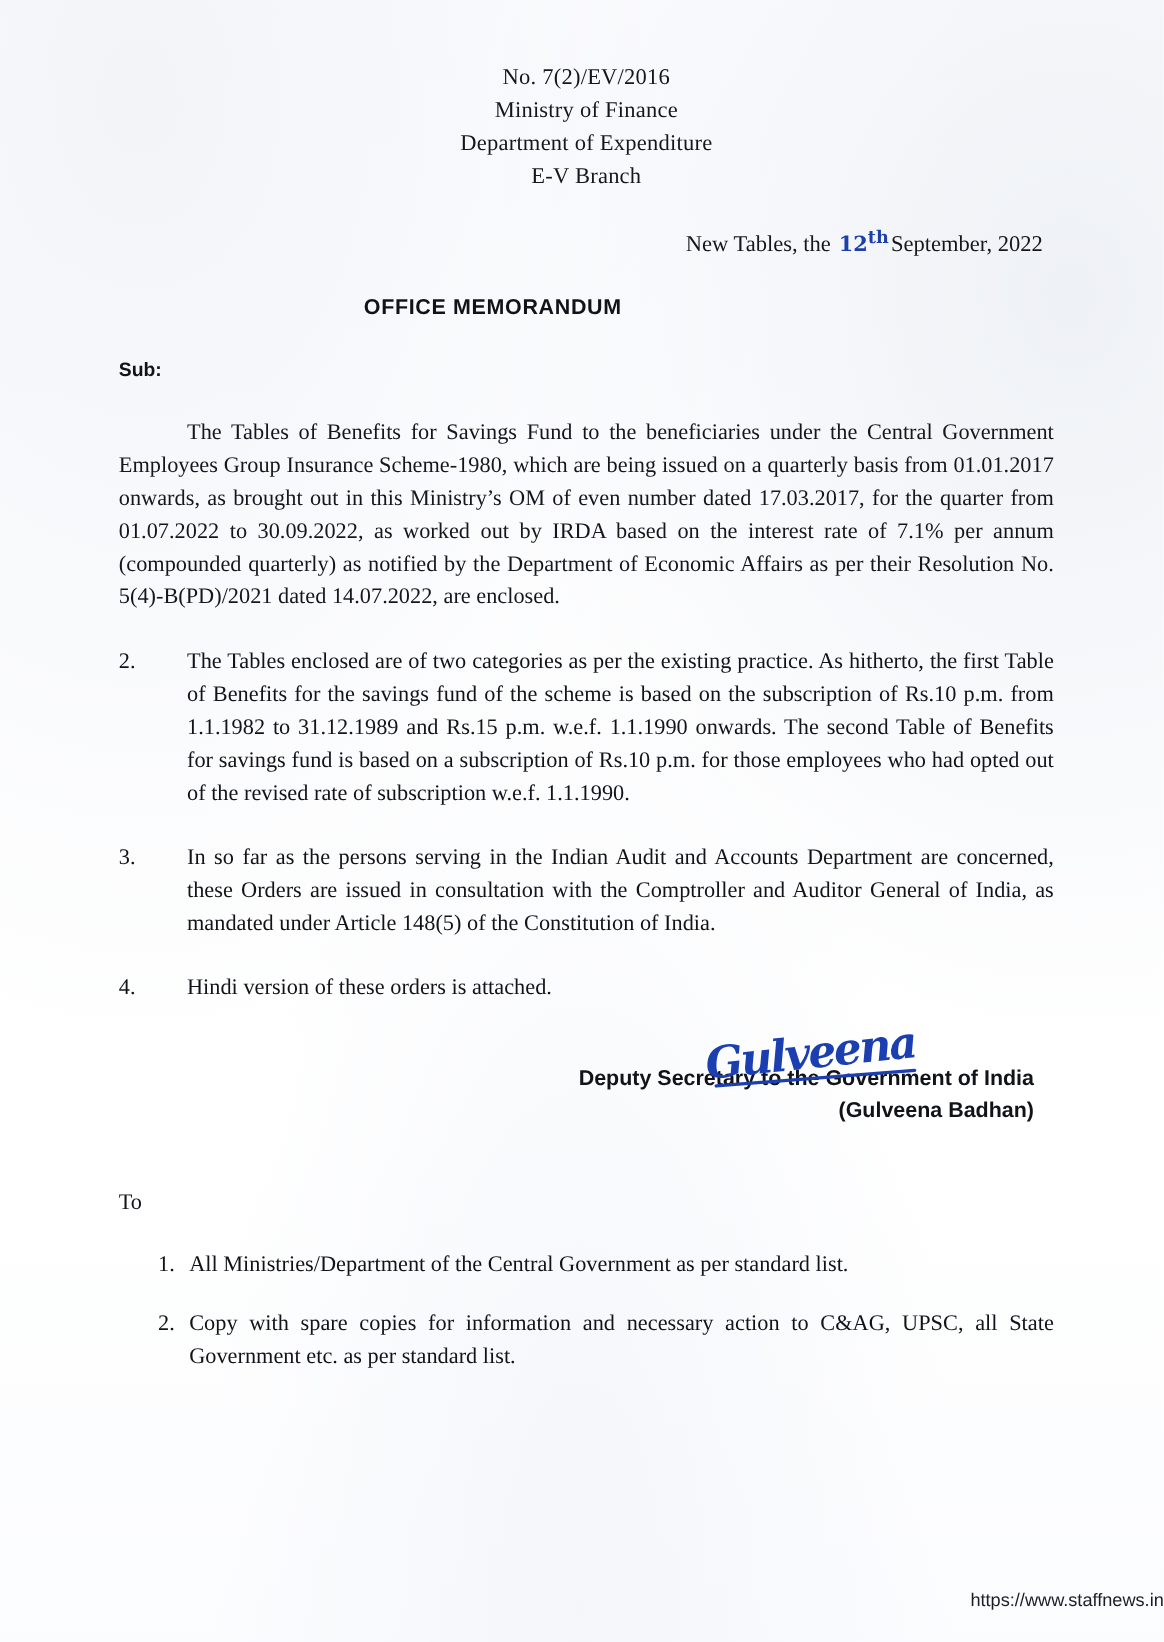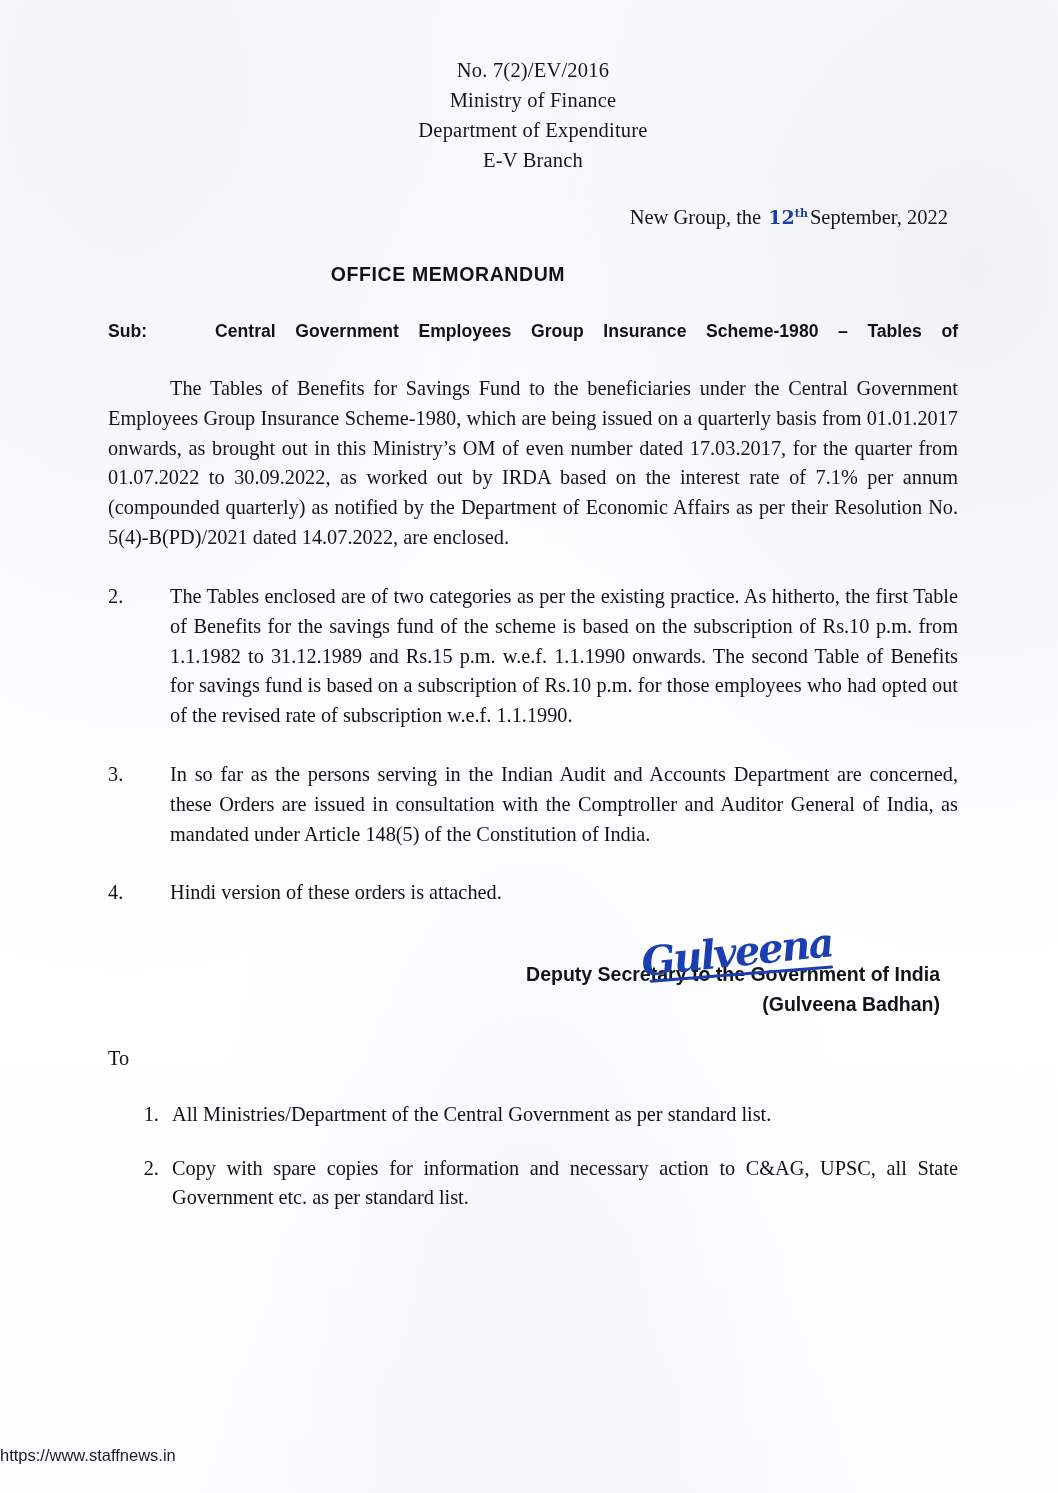--- a/index.html
+++ b/index.html
@@ -55,21 +55,21 @@
   }
   .dateline .handwritten {
     font-family: "DejaVu Serif", serif;
     color: #1c3fa8;
     font-weight: 700;
     font-size: 19px;
     position: relative;
     padding: 0 2px;
   }
   .dateline .handwritten sup {
-    font-size: 11px;
+    font-size: 16px;
     vertical-align: super;
   }
 
   .om-title {
     margin-top: 34px;
     text-align: center;
     font-size: 19.5px;
     font-weight: bold;
     letter-spacing: 0.6px;
     font-family: "Liberation Sans", sans-serif;
@@ -156,72 +156,71 @@
     left: 6px;
     right: 2px;
     bottom: 6px;
     height: 3px;
     background: #1b3fb0;
     border-radius: 2px;
     transform: rotate(1.5deg);
   }
 
   .to-label {
-    margin-top: 28px;
+    margin-top: 58px;
     font-size: 20.3px;
   }
 
   ol.recipients {
     margin: 30px 0 0 0;
     padding-left: 56px;
     font-size: 20.3px;
     line-height: 1.47;
   }
   ol.recipients li {
     margin-bottom: 24px;
     padding-left: 8px;
     text-align: justify;
   }
 
   .footer-url {
     position: absolute;
     left: 0;
     right: 0;
     bottom: 28px;
-    text-align: left;
+    text-align: right;
     font-family: "Liberation Sans", sans-serif;
     font-size: 16.5px;
     color: #1a1d24;
   }
 </style>
 </head>
 <body>
 
 <div class="page"></div>
 
 <div class="content">
 
   <div class="letterhead">
     <div>No. 7(2)/EV/2016</div>
     <div>Ministry of Finance</div>
     <div>Department of Expenditure</div>
     <div>E-V Branch</div>
   </div>
 
   <div class="dateline">
-    <span>New Group, the</span>
+    <span>New Tables, the</span>
     <span class="handwritten"><span>12</span><sup>th</sup></span><span>September, 2022</span>
   </div>
 
   <div class="om-title">OFFICE MEMORANDUM</div>
 
   <div class="subject">
     <div class="sub-label">Sub:</div>
     <div class="sub-text">
-      <span class="l1">Central Government Employees Group Insurance Scheme-1980 – Tables of</span>
     </div>
   </div>
 
   <div class="para-gap-lg"></div>
   <p class="body indent-first">The Tables of Benefits for Savings Fund to the beneficiaries under the Central Government Employees Group Insurance Scheme-1980, which are being issued on a quarterly basis from 01.01.2017 onwards, as brought out in this Ministry’s OM of even number dated 17.03.2017, for the quarter from 01.07.2022 to 30.09.2022, as worked out by IRDA based on the interest rate of 7.1% per annum (compounded quarterly) as notified by the Department of Economic Affairs as per their Resolution No. 5(4)-B(PD)/2021 dated 14.07.2022, are enclosed.</p>
 
   <div class="num-para">
     <div class="num">2.</div>
     <div class="txt">The Tables enclosed are of two categories as per the existing practice.  As hitherto, the first Table of Benefits for the savings fund of the scheme is based on the subscription of Rs.10 p.m. from 1.1.1982 to 31.12.1989 and Rs.15 p.m. w.e.f. 1.1.1990 onwards.  The second Table of Benefits for savings fund is based on a subscription of Rs.10 p.m. for those employees who had opted out of the revised rate of subscription w.e.f. 1.1.1990.</div>
   </div>

